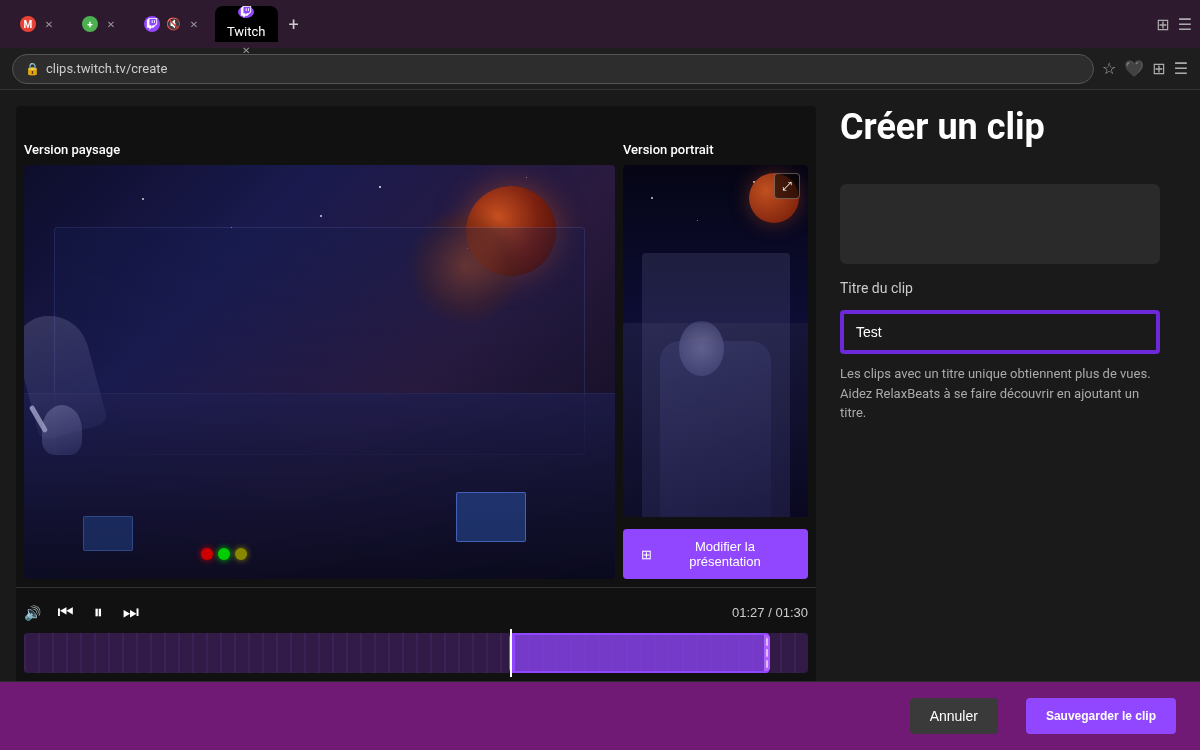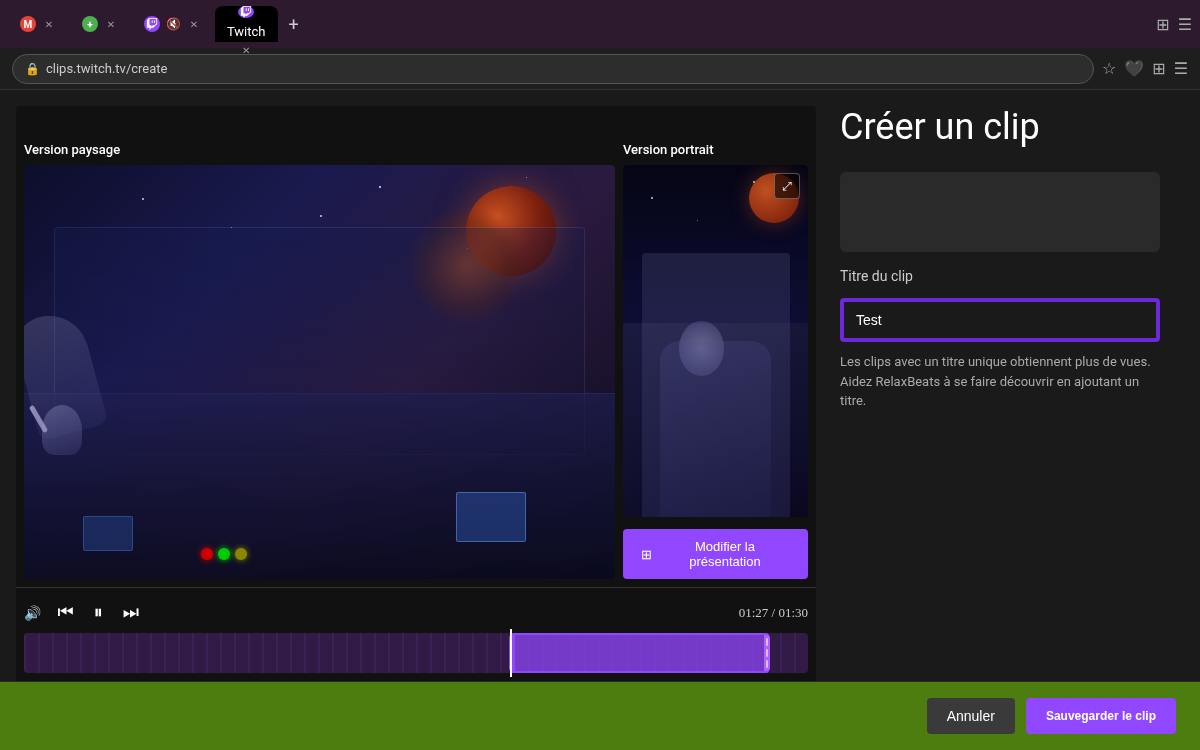--- a/index.html
+++ b/index.html
@@ -328,21 +328,21 @@
       border: none;
       font-size: 18px;
       cursor: pointer;
       padding: 2px 4px;
     }
 
     .time-display {
       margin-left: auto;
       color: #ccc;
       font-size: 13px;
-      font-family: Liberation Serif, serif;
+      font-family: Liberation Sans, sans-serif;
     }
 
     .timeline-track {
       height: 40px;
       background: #2a1a3a;
       border-radius: 4px;
       position: relative;
       overflow: visible;
     }
 
@@ -416,23 +416,23 @@
     
     .right-panel {
       flex: 1;
       padding: 0 24px;
       display: flex;
       flex-direction: column;
     }
 
     .page-title {
       font-size: 36px;
-      font-weight: 400;
+      font-weight: 700;
       color: #fff;
-      margin-bottom: 24px;
+      margin-bottom: 36px;
     }
 
     .title-preview-box {
       background: #2a2a2a;
       border-radius: 6px;
       height: 80px;
       margin-bottom: 16px;
     }
 
     .field-label {
@@ -456,23 +456,23 @@
     .hint-text {
       color: #aaa;
       font-size: 13px;
       line-height: 1.5;
     }
 
     
     .bottom-actions {
       display: flex;
       justify-content: flex-end;
-      gap: 11px;
+      gap: 28px;
       padding: 16px 24px;
-      background: #4d7c0f;
+      background: #701a75;
       border-top: 1px solid #2a2a2a;
     }
 
     .btn-cancel {
       background: #3a3a3a;
       color: #fff;
       border: none;
       padding: 10px 20px;
       border-radius: 4px;
       font-size: 14px;

